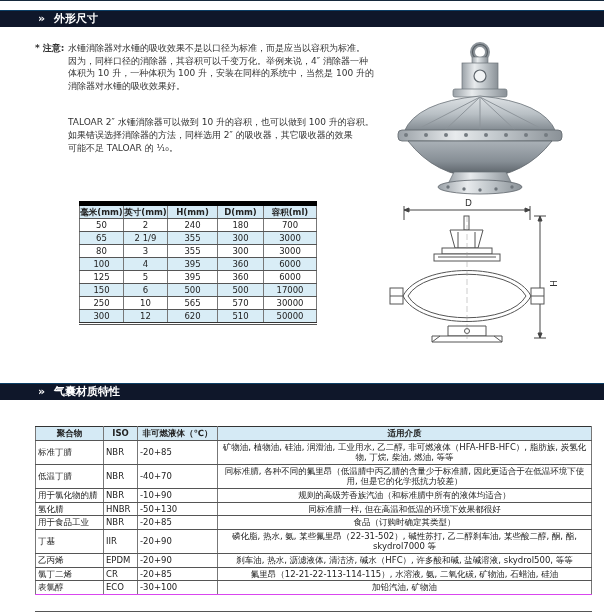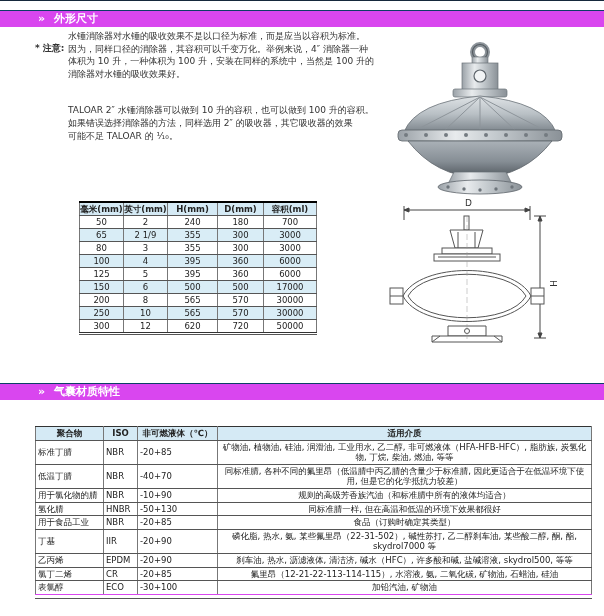--- a/index.html
+++ b/index.html
@@ -5,51 +5,51 @@
   html,body{margin:0;padding:0;}
   body{
     width:604px;height:616px;position:relative;overflow:hidden;
     background:#ffffff;
     font-family:"DejaVu Sans","Liberation Sans",sans-serif;
     color:#222;
   }
   .topline{position:absolute;top:0;left:0;width:604px;height:1px;background:#16293c;}
   .secbar{
     position:absolute;left:0;width:604px;height:16px;
-    background:#d946ef;color:#ffffff;
+    background:#0f172a;color:#ffffff;
     font-size:11px;font-weight:bold;line-height:16px;
     border-top:1px solid #0c3f66;
   }
   .secbar .marker{margin-left:38px;margin-right:9px;font-weight:bold;}
   #secbar1{top:10px;}
   #secbar2{top:383px;}
 
   
   .note-label{position:absolute;left:35px;top:42px;font-size:9px;font-weight:bold;color:#333;}
-  .note-body{position:absolute;left:68px;top:30px;width:300px;font-size:9px;color:#333;}
+  .note-body{position:absolute;left:68px;top:42px;width:300px;font-size:9px;color:#333;}
   .note-body .ln{line-height:12.6px;white-space:nowrap;}
   .para2{margin-top:24px;}
 
   
   .dim-wrap{position:absolute;left:79px;top:201px;border-bottom:1px solid #555;padding-bottom:1px;}
   table{border-collapse:collapse;table-layout:fixed;}
   .dim-table{width:237px;font-size:8.5px;}
   .dim-table th,.dim-table td{
     border:1px solid #777;border-top:1px solid #555;border-bottom:1px solid #555;
     text-align:center;padding:1px 0;height:10px;line-height:10px;color:#222;
   }
-  .dim-table thead th{background:#d5eaf5;font-weight:bold;border-top:2px solid #000000;}
+  .dim-table thead th{background:#d5eaf5;font-weight:bold;border-top:5px solid #000000;}
   .dim-table tbody tr:nth-child(even) td{background:#d9edf6;}
   .dim-table tbody tr:last-child td{border-bottom:1px solid #333;}
   .dim-table col.c1{width:44px}.dim-table col.c2{width:44px}
   .dim-table col.c3{width:50px}.dim-table col.c4{width:46px}
   .dim-table col.c5{width:53px}
 
   
-  .mat-wrap{position:absolute;left:35px;top:426px;border-bottom:1px solid #555;padding-bottom:3px;}
+  .mat-wrap{position:absolute;left:35px;top:426px;border-bottom:1px solid #555;padding-bottom:16px;}
   .mat-table{width:556px;font-size:8.5px;}
   .mat-table th,.mat-table td{
     border:1px solid #777;border-top:1px solid #555;border-bottom:1px solid #555;
     padding:1px 2px;line-height:10.6px;color:#222;
   }
   .mat-table thead th{background:#d5eaf5;font-weight:bold;text-align:center;border-top:1px solid #333;}
   .mat-table td.c-pol,.mat-table td.c-iso,.mat-table td.c-tmp{text-align:left;}
   .mat-table td.c-med{text-align:center;}
   .mat-table tbody tr:last-child td{border-bottom:1px solid #d946ef;}
   .mat-table col.m1{width:68px}.mat-table col.m2{width:34px}
@@ -138,38 +138,31 @@
           <td>6000</td>
     </tr>
     <tr>
       <td>150</td>
           <td>6</td>
           <td>500</td>
           <td>500</td>
           <td>17000</td>
     </tr>
     <tr>
-      <td>200</td>
-          <td>8</td>
-          <td>565</td>
-          <td>570</td>
-          <td>30000</td>
-    </tr>
-    <tr>
       <td>250</td>
           <td>10</td>
           <td>565</td>
           <td>570</td>
           <td>30000</td>
     </tr>
     <tr>
       <td>300</td>
           <td>12</td>
           <td>620</td>
-          <td>720</td>
+          <td>510</td>
           <td>50000</td>
     </tr>
   </tbody>
 </table>
 </div>
 
 <div class="photo">
   <svg width="180" height="158" viewBox="0 0 180 158">
     <defs>
       <linearGradient id="metalV" x1="0" y1="0" x2="1" y2="0">

